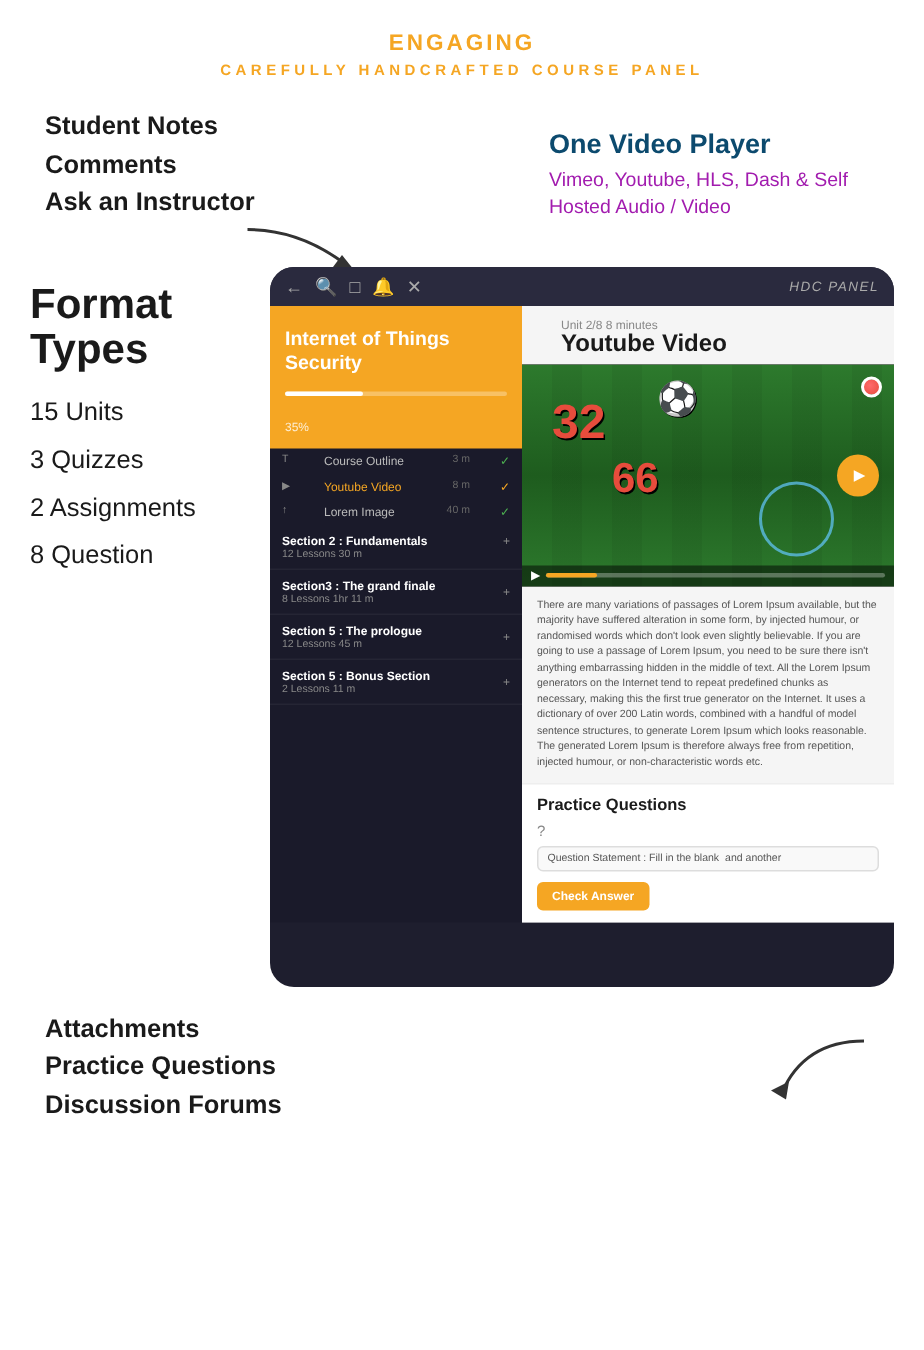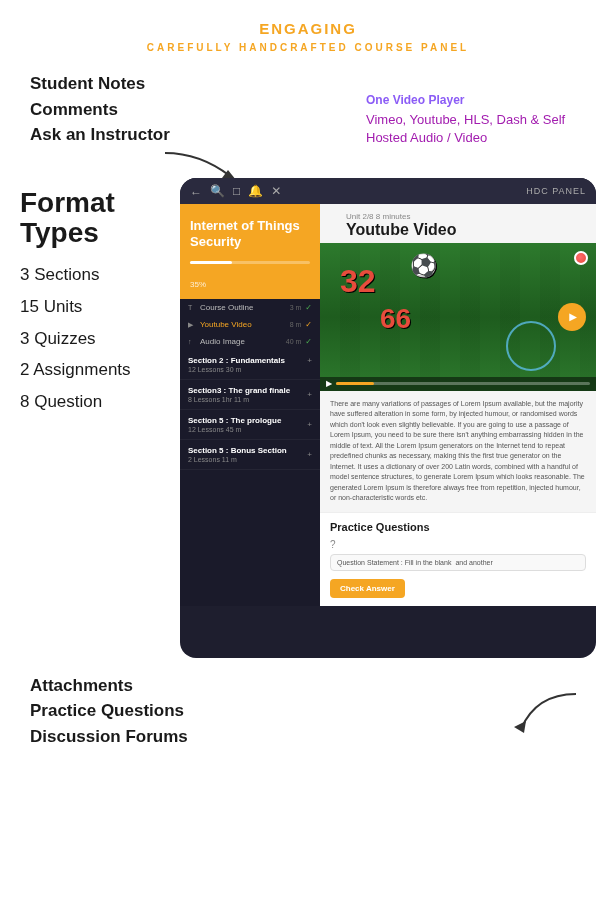--- a/index.html
+++ b/index.html
@@ -69,23 +69,23 @@
       font-size: 17px;
       font-weight: 800;
       color: #1a1a1a;
       line-height: 1.5;
     }
     .feature-right {
       max-width: 220px;
       text-align: left;
     }
     .feature-right h3 {
-      font-size: 12px;
+      font-size: 18px;
       font-weight: 700;
-      color: #8b5cf6;
+      color: #0c4a6e;
       margin-bottom: 4px;
     }
     .feature-right p {
       font-size: 13px;
       color: #a21caf;
       line-height: 1.4;
     }
 
     
     .arrow-area {
@@ -150,30 +150,31 @@
     }
     .topbar-icon {
       color: #aaa;
       font-size: 12px;
     }
     .panel-hdc {
       font-size: 9px;
       color: #aaa;
       letter-spacing: 1px;
       margin-left: auto;
+      font-style: italic;
     }
 
     .panel-body {
       display: flex;
       height: calc(100% - 28px);
     }
 
     
     .panel-sidebar {
-      width: 140px;
+      width: 168px;
       background: #1a1a2a;
       flex-shrink: 0;
       overflow: hidden;
     }
     .sidebar-header {
       background: #f5a623;
       padding: 14px 10px 10px;
       min-height: 90px;
     }
     .sidebar-course-title {
@@ -210,23 +211,23 @@
       font-weight: 700;
       color: #fff;
       margin-bottom: 1px;
     }
     .sidebar-section-meta {
       font-size: 7px;
       color: #888;
     }
     .sidebar-item {
       display: flex;
-      align-items: center;
+      align-items: flex-start;
       padding: 4px 8px;
-      gap: 4px;
+      gap: 20px;
     }
     .sidebar-item-icon {
       font-size: 7px;
       color: #888;
       width: 8px;
     }
     .sidebar-item-label {
       font-size: 8px;
       color: #bbb;
       flex: 1;
@@ -466,21 +467,20 @@
     <svg class="arrow-svg" width="90" height="35" viewBox="0 0 90 35">
       <path d="M5,5 Q40,5 70,28" stroke="#333" stroke-width="2" fill="none"></path>
       <polygon points="68,22 76,32 62,30" fill="#333"></polygon>
     </svg>
   </div>
 
   <div class="main-content">
 
     <div class="left-stats">
       <div class="format-types">Format<br>Types</div>
-      <div class="stat-item">3 Sections</div>
       <div class="stat-item">15 Units</div>
       <div class="stat-item">3 Quizzes</div>
       <div class="stat-item">2 Assignments</div>
       <div class="stat-item">8 Question</div>
     </div>
 
     <div class="course-panel">
 
       <div class="panel-topbar">
         <span class="topbar-icon">←</span>
@@ -509,21 +509,21 @@
             <span class="sidebar-item-check">✓</span>
           </div>
           <div class="sidebar-item">
             <span class="sidebar-item-icon">▶</span>
             <span class="sidebar-item-label active">Youtube Video</span>
             <span class="sidebar-item-duration">8 m</span>
             <span class="sidebar-item-check orange">✓</span>
           </div>
           <div class="sidebar-item">
             <span class="sidebar-item-icon">↑</span>
-            <span class="sidebar-item-label">Audio Image</span>
+            <span class="sidebar-item-label">Lorem Image</span>
             <span class="sidebar-item-duration">40 m</span>
             <span class="sidebar-item-check">✓</span>
           </div>
 
           <div class="sidebar-section">
             <div style="display:flex;justify-content:space-between;align-items:flex-start;">
               <div>
                 <div class="sidebar-section-title">Section 2 : Fundamentals</div>
                 <div class="sidebar-section-meta">12 Lessons  30 m</div>
               </div>

